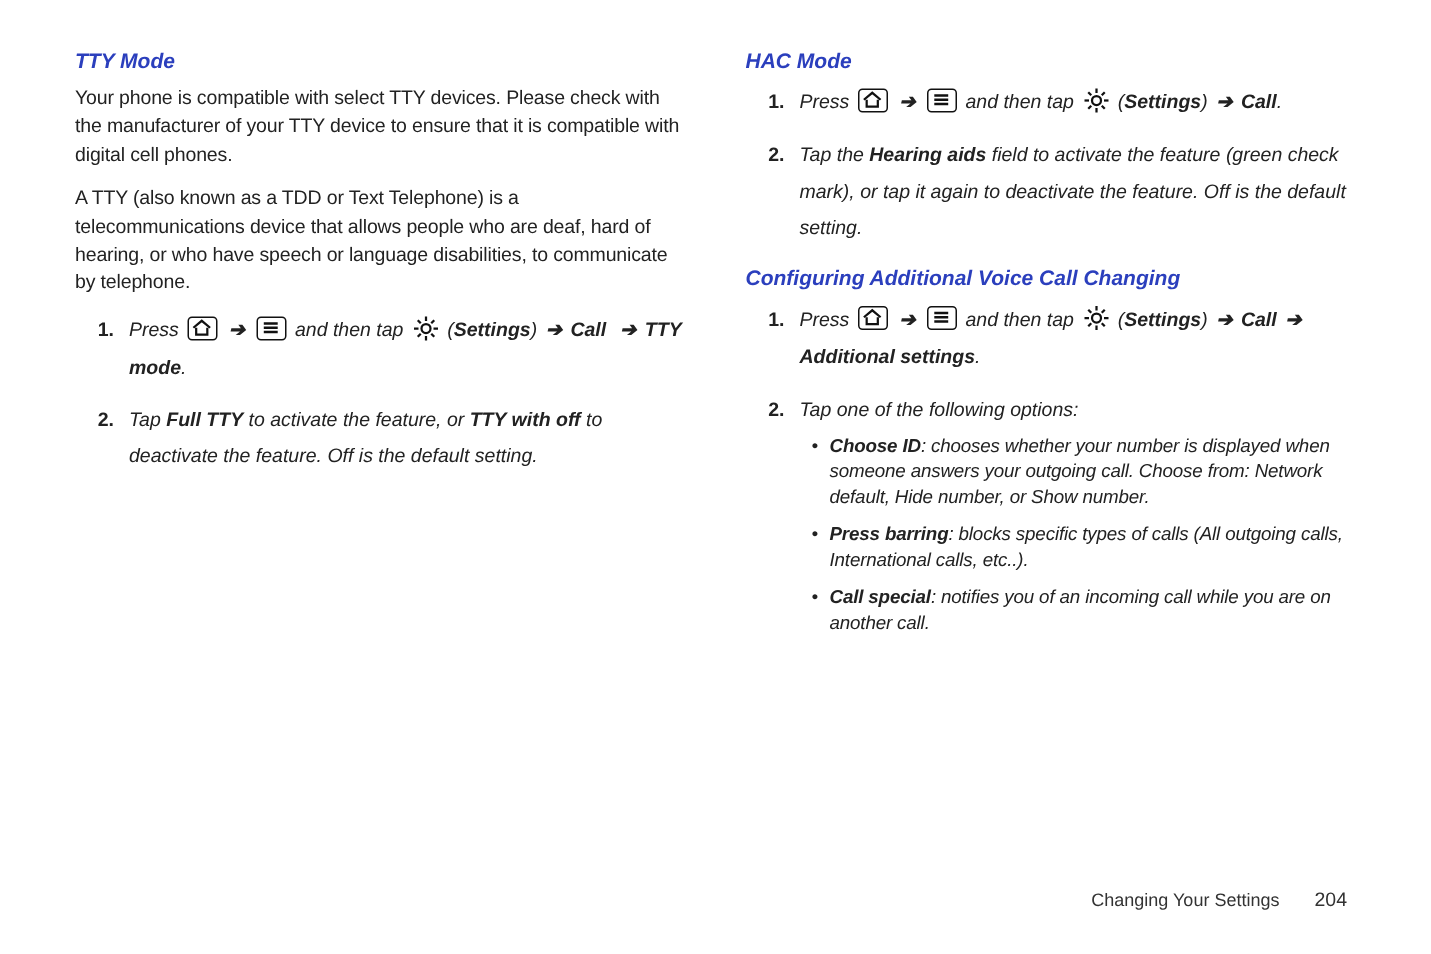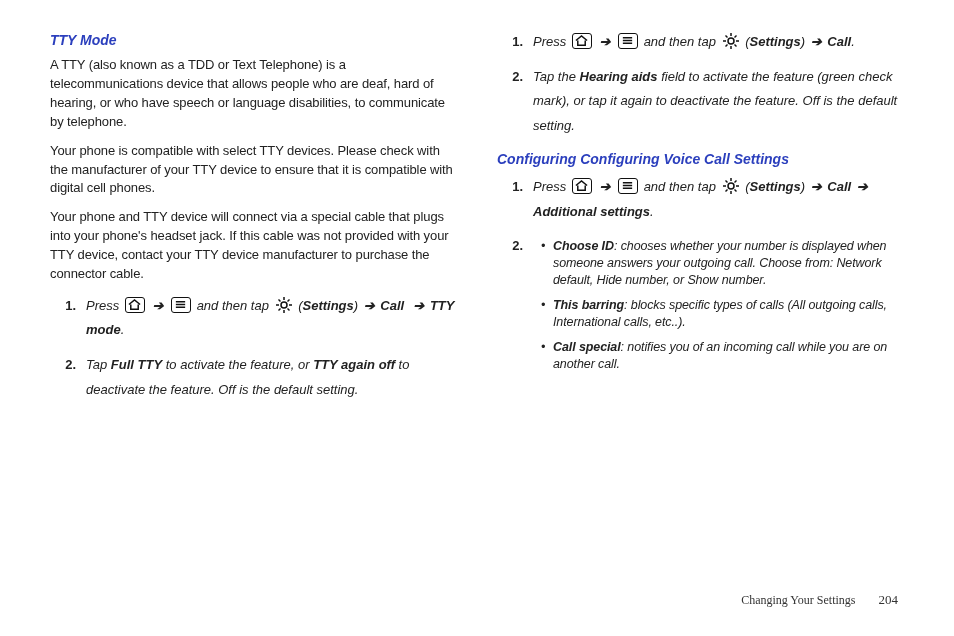--- a/index.html
+++ b/index.html
@@ -107,38 +107,37 @@
   }
   ul.bullets > li .dot {
     width: 12px;
     flex: 0 0 12px;
   }
   ul.bullets > li .bbody { flex: 1 1 auto; }
   .footer {
     position: absolute;
     right: 56px;
     bottom: 26px;
-    font-family: Liberation Serif, serif;
+    font-family: Liberation Sans, sans-serif;
     font-size: 12px;
     color: #333;
   }
   .footer .pg {
     padding-left: 20px;
     font-size: 13px;
   }
 </style>
 </head>
 <body>
 
 <div class="page">
   <div class="col">
     <div class="heading">TTY Mode</div>
+    <p class="body">Your phone is compatible with select TTY devices. Please check with the manufacturer of your TTY device to ensure that it is compatible with digital cell phones.</p>
     <p class="body">A TTY (also known as a TDD or Text Telephone) is a telecommunications device that allows people who are deaf, hard of hearing, or who have speech or language disabilities, to communicate by telephone.</p>
-    <p class="body">Your phone is compatible with select TTY devices. Please check with the manufacturer of your TTY device to ensure that it is compatible with digital cell phones.</p>
-    <p class="body">Your phone and TTY device will connect via a special cable that plugs into your phone's headset jack. If this cable was not provided with your TTY device, contact your TTY device manufacturer to purchase the connector cable.</p>
 
     <ol class="steps">
       <li>
         <span class="num">1.</span>
         <span class="stepbody">
           <span>Press </span>
           <span class="iconbox">
             <svg viewBox="0 0 16 14">
                 <path d="M2 7 L8 2 L14 7 M4 7 V12 H12 V7" fill="none" stroke="#111" stroke-width="1.6"></path>
               </svg>
@@ -167,27 +166,28 @@
           </span>
           <span> (</span><span class="bold">Settings</span><span>) </span><span class="arrow">➔</span>
           <span class="bold">Call</span>
           &nbsp;<span class="arrow">➔</span>
           <span class="bold">TTY mode</span><span>.</span>
         </span>
       </li>
       <li>
         <span class="num">2.</span>
         <span class="stepbody">
-          <span>Tap </span><span class="bold">Full TTY</span><span> to activate the feature, or </span><span class="bold">TTY again off</span><span> to deactivate the feature. Off is the default setting.</span>
+          <span>Tap </span><span class="bold">Full TTY</span><span> to activate the feature, or </span><span class="bold">TTY with off</span><span> to deactivate the feature. Off is the default setting.</span>
         </span>
       </li>
     </ol>
   </div>
 
   <div class="col">
+    <div class="heading">HAC Mode</div>
 
     <ol class="steps">
       <li>
         <span class="num">1.</span>
         <span class="stepbody">
           <span>Press </span>
           <span class="iconbox">
             <svg viewBox="0 0 16 14">
                 <path d="M2 7 L8 2 L14 7 M4 7 V12 H12 V7" fill="none" stroke="#111" stroke-width="1.6"></path>
               </svg>
@@ -219,21 +219,21 @@
         </span>
       </li>
       <li>
         <span class="num">2.</span>
         <span class="stepbody">
           <span>Tap the </span><span class="bold">Hearing aids</span><span> field to activate the feature (green check mark), or tap it again to deactivate the feature. Off is the default setting.</span>
         </span>
       </li>
     </ol>
 
-    <div class="heading">Configuring Configuring Voice Call Settings</div>
+    <div class="heading">Configuring Additional Voice Call Changing</div>
 
     <ol class="steps">
       <li>
         <span class="num">1.</span>
         <span class="stepbody">
           <span>Press </span>
           <span class="iconbox">
             <svg viewBox="0 0 16 14">
                 <path d="M2 7 L8 2 L14 7 M4 7 V12 H12 V7" fill="none" stroke="#111" stroke-width="1.6"></path>
               </svg>
@@ -262,28 +262,29 @@
           </span>
           <span> (</span><span class="bold">Settings</span><span>) </span><span class="arrow">➔</span>
           <span class="bold">Call</span>
           <span class="arrow">➔</span>
           <span class="bold">Additional settings</span><span>.</span>
         </span>
       </li>
       <li>
         <span class="num">2.</span>
         <span class="stepbody">
+          <span>Tap one of the following options:</span>
           <ul class="bullets">
             <li>
               <span class="dot">•</span>
               <span class="bbody"><span class="bold">Choose ID</span><span>: chooses whether your number is displayed when someone answers your outgoing call. Choose from: Network default, Hide number, or Show number.</span></span>
             </li>
             <li>
               <span class="dot">•</span>
-              <span class="bbody"><span class="bold">This barring</span><span>: blocks specific types of calls (All outgoing calls, International calls, etc..).</span></span>
+              <span class="bbody"><span class="bold">Press barring</span><span>: blocks specific types of calls (All outgoing calls, International calls, etc..).</span></span>
             </li>
             <li>
               <span class="dot">•</span>
               <span class="bbody"><span class="bold">Call special</span><span>: notifies you of an incoming call while you are on another call.</span></span>
             </li>
           </ul>
         </span>
       </li>
     </ol>
   </div>

